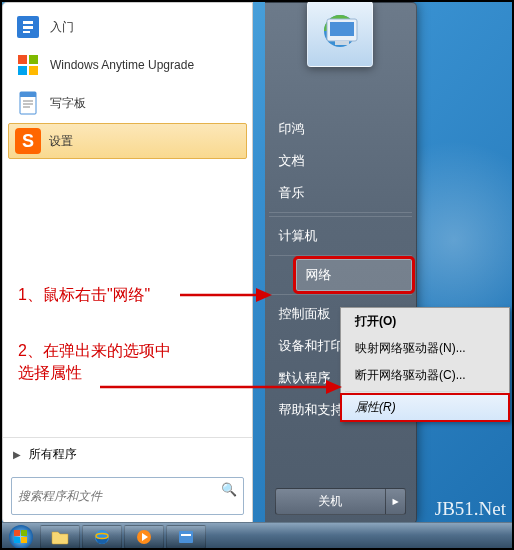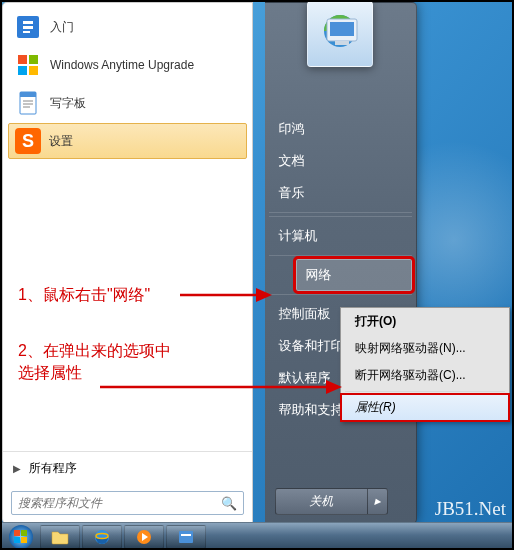--- a/index.html
+++ b/index.html
@@ -96,21 +96,21 @@
       position: relative;
     }
     .search-input {
       width: 100%;
       padding: 4px 24px 4px 6px;
       border: 1px solid #9db5cd;
       border-radius: 2px;
       font-style: italic;
       color: #777;
       font-size: 12px;
-      height: 24px;
+      height: 38px;
     }
     .search-icon {
       position: absolute;
       right: 6px;
       top: 5px;
       color: #5b7fb3;
       font-size: 13px;
     }
     .right-panel {
       width: 157px;
@@ -160,23 +160,22 @@
     }
     .divider {
       height: 1px;
       background: rgba(255,255,255,0.15);
       margin: 3px 0;
     }
     .shutdown-area {
       position: absolute;
       bottom: 8px;
       left: 10px;
-      right: 28px;
-      display: flex;
-      font-style: italic;
+      right: 10px;
+      display: flex;
     }
     .shutdown-btn {
       flex: 1;
       background: linear-gradient(#7a8696, #5c6878);
       border: 1px solid rgba(0,0,0,0.4);
       border-radius: 3px 0 0 3px;
       padding: 4px 10px;
       color: #fff;
       text-align: center;
       font-size: 12px;

